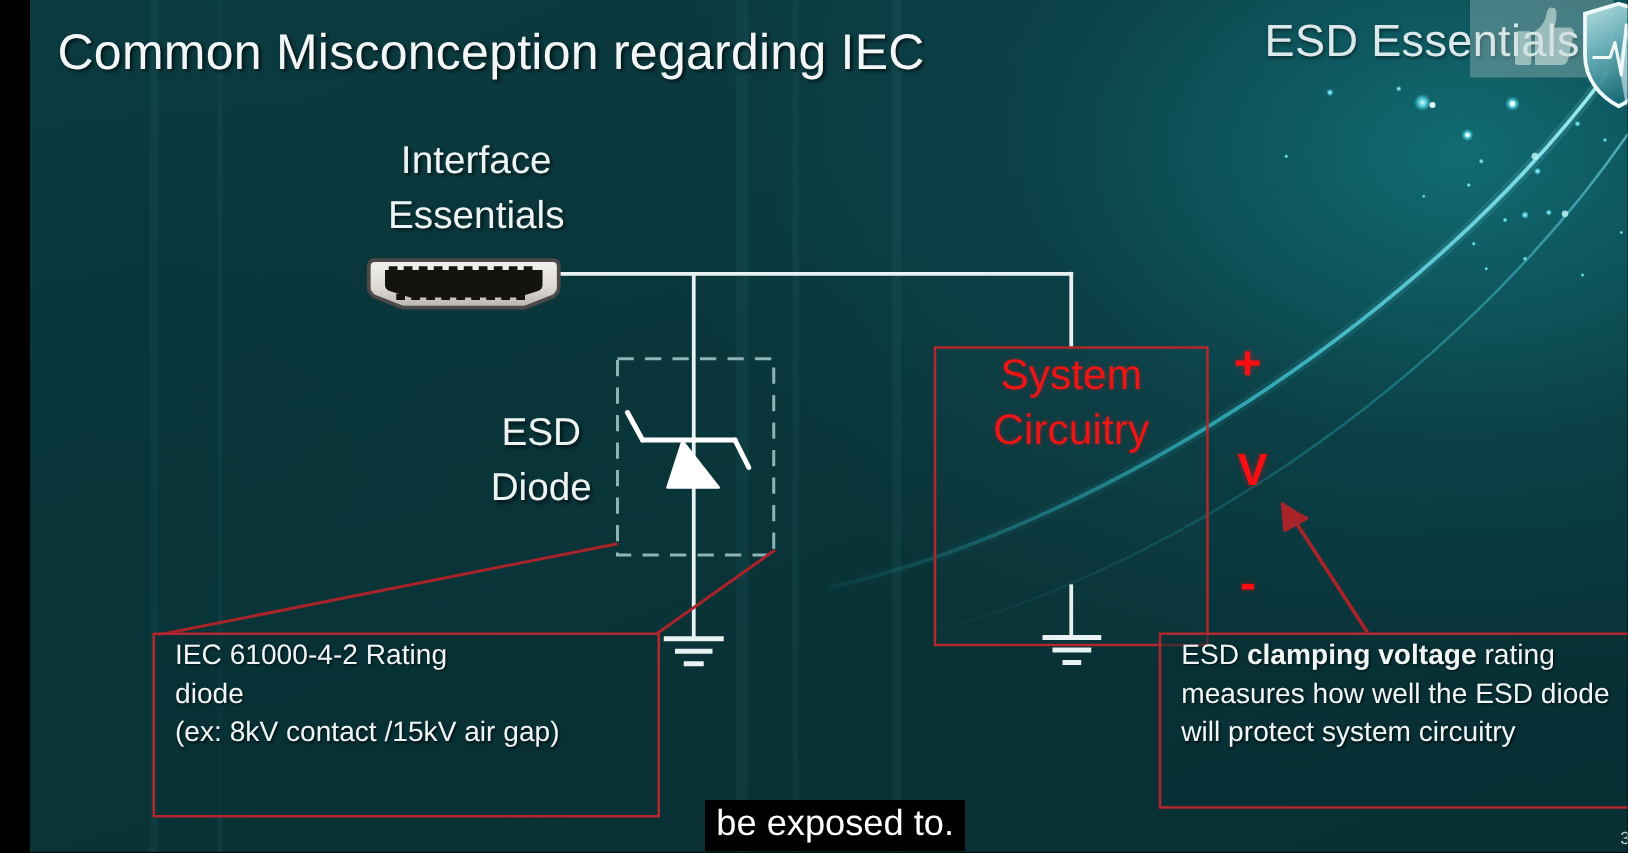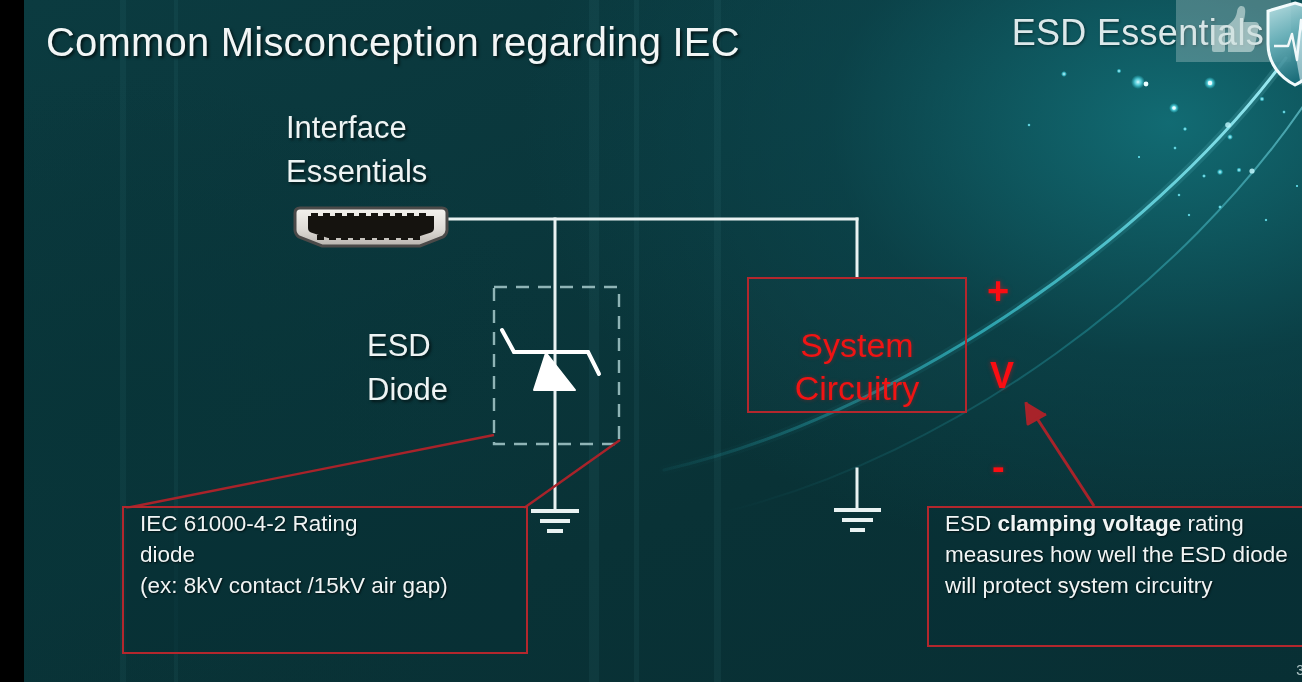--- a/index.html
+++ b/index.html
@@ -78,21 +78,21 @@
     width: 62px;
     height: 88px;
   }
 
   
   .diagram-label {
     position: absolute;
     color: #eef4f4;
     font-size: 31px;
     line-height: 1.42;
-    text-align: left;
+    text-align: center;
     text-shadow: 2px 2px 3px rgba(0,0,0,0.6);
     white-space: nowrap;
   }
   #interface-connector-label { left: 262px; top: 106px; width: 190px; }
   #esd-diode-label { left: 343px; top: 324px; width: 132px; }
 
   
   .connector {
     position: absolute;
     left: 268px;
@@ -108,25 +108,25 @@
     width: 1302px;
     height: 682px;
   }
 
   
   .system-box {
     position: absolute;
     left: 723px;
     top: 277px;
     width: 220px;
-    height: 136px;
+    height: 240px;
     border: 2px solid #b3272d;
     box-sizing: border-box;
     display: flex;
-    align-items: flex-end;
+    align-items: flex-start;
     justify-content: center;
     background: rgba(255,255,255,0.012);
   }
   .system-box-text {
     color: #f01414;
     font-size: 34px;
     line-height: 1.28;
     text-align: center;
     font-weight: 400;
     text-shadow: 0 0 4px rgba(240,20,20,0.35);
@@ -376,16 +376,17 @@
   <div class="callout" id="callout-left">
     <div>IEC 61000-4-2 Rating</div>
     <div>diode</div>
     <div>(ex: 8kV contact /15kV air gap)</div>
   </div>
 
   <div class="callout" id="callout-right">
     <span>ESD </span><b>clamping voltage</b><span> rating measures how well the ESD diode will protect system circuitry</span>
   </div>
 
+  <div class="caption">be exposed to.</div>
 
   <div class="page-number">3</div>
 
 </div>
 
 </body></html>

